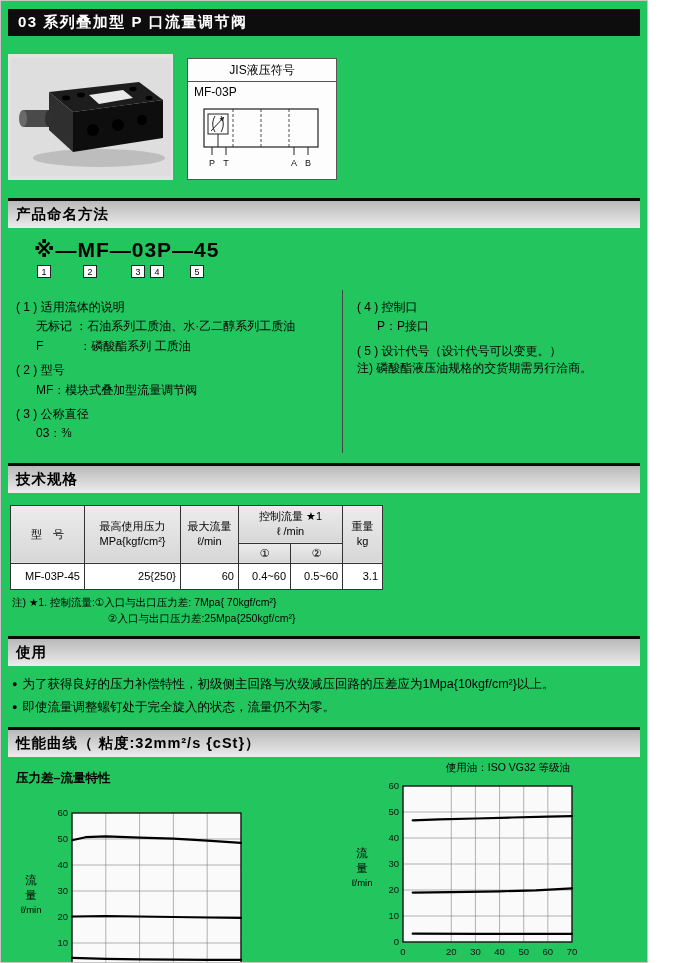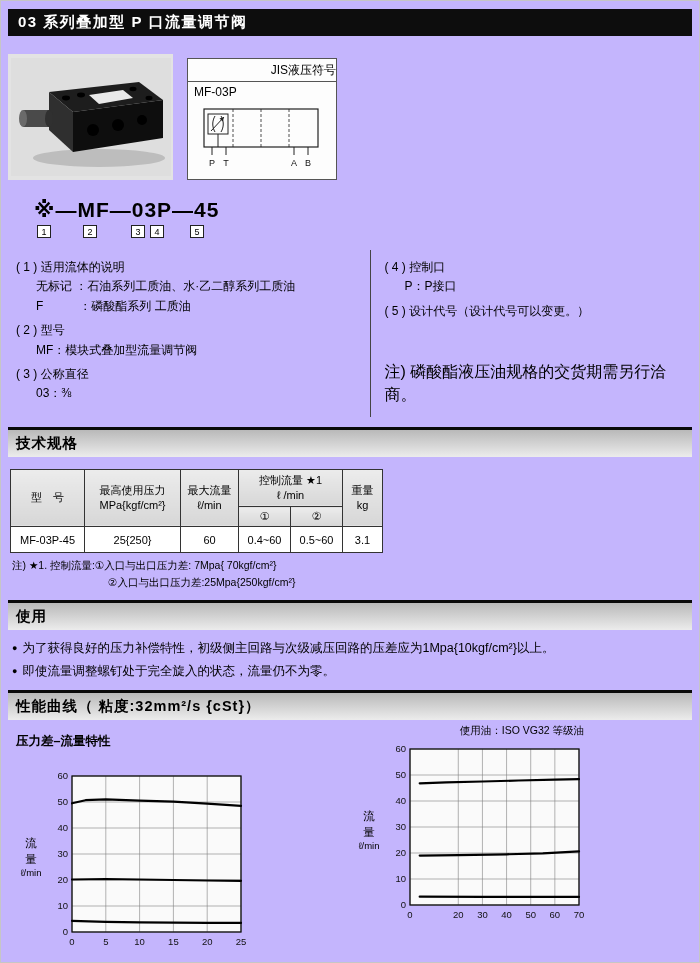--- a/index.html
+++ b/index.html
@@ -1,50 +1,50 @@
 <!DOCTYPE html>
 <html><head>
 <meta charset="utf-8">
 <style>
   * { box-sizing: border-box; margin: 0; padding: 0; }
   body { font-family: "Liberation Sans", "DejaVu Sans", sans-serif; background: #fff; }
-  .page { width: 700px; height: 963px; background: #c4b5fd; padding: 6px 5px; overflow: hidden; border: 1px solid #c6c6c6; }
+  .page { width: 648px; height: 963px; background: #22c55e; padding: 6px 5px; overflow: hidden; border: 1px solid #c6c6c6; }
 
   .title-bar { background: #0d0d0d; color: #fff; font-size: 15px; font-weight: bold;
     padding: 4px 10px; letter-spacing: 1.5px; margin: 2px 2px 0; }
 
   .top-row { display: flex; gap: 14px; padding: 12px 2px 4px; height: 152px; }
   .photo { width: 165px; height: 126px; margin-top: 6px;
     background: #e3e3e3; display: flex; align-items: center; justify-content: center; }
   .jis-box { width: 150px; background: #fdfdfd; border: 1px solid #555; height: 122px; margin-top: 10px; }
-  .jis-title { text-align: right; font-size: 12px; padding: 3px 0 2px; border-bottom: 1px solid #555; }
+  .jis-title { text-align: center; font-size: 12px; padding: 3px 0 2px; border-bottom: 1px solid #555; }
   .jis-model { font-size: 12px; padding: 3px 6px 0; }
 
   .section-bar { border-top: 3px solid #0a0a0a; background: linear-gradient(180deg, #b9b9b9, #ececec);
     font-weight: bold; font-size: 14.5px; padding: 4px 8px; margin: 10px 2px 0; letter-spacing: 1px; }
 
   .model-code { font-size: 21px; font-weight: bold; letter-spacing: 1px; margin: 10px 0 3px 28px; }
   .code-boxes { position: relative; height: 17px; }
   .code-box { position: absolute; top: 0; width: 14px; height: 13px; border: 1px solid #222;
     background: #fff; font-size: 9px; text-align: center; line-height: 12px; }
 
   .naming-cols { display: flex; margin: 8px 2px 0; font-size: 12px; line-height: 1.45; }
   .ncol-left { width: 53%; padding: 2px 10px 10px 8px; border-right: 1px solid #444; min-height: 162px; }
   .ncol-right { flex: 1; padding: 2px 8px 10px 14px; }
   .nhead { margin-top: 7px; }
   .nline { padding-left: 20px; margin-top: 2px; }
-  .right-note { font-size: 16px; margin-top: 40px; }
+  .right-note { font-size: 12px; }
 
   .spec-table { border-collapse: collapse; margin: 12px 2px 4px 4px; font-size: 11px; background: #fff; }
   .spec-table th, .spec-table td { border: 1px solid #333; text-align: center; padding: 3px 4px; }
   .spec-table th { background: linear-gradient(180deg, #ececec, #d7d7d7); font-weight: normal; }
   .spec-table .l { display: block; line-height: 1.4; }
   .c-model { width: 74px; } .c-press { width: 96px; } .c-max { width: 58px; }
   .c-ctrl { width: 52px; } .c-wt { width: 40px; }
-  .spec-table td { height: 26px; }
+  .spec-table td { height: 26px; text-align: right; }
 
   .tbl-notes { font-size: 10.5px; margin: 4px 2px 0 6px; line-height: 1.55; }
   .indent2 { padding-left: 96px; }
 
   .usage-list { margin: 9px 4px 0 6px; font-size: 12.5px; line-height: 1.5; }
   .usage-item { display: flex; gap: 5px; margin-top: 4px; }
   .bullet { font-size: 9px; line-height: 2; }
 
   .charts-row { display: flex; margin: 4px 2px 0; gap: 38px; padding-left: 8px; }
   .chart-block { width: 300px; }
@@ -103,20 +103,21 @@
         <line x1="106" y1="48" x2="106" y2="56" stroke="#222" stroke-width="1"></line>
         <line x1="120" y1="48" x2="120" y2="56" stroke="#222" stroke-width="1"></line>
         <text x="24" y="67" font-size="9" text-anchor="middle" fill="#111">P</text>
         <text x="38" y="67" font-size="9" text-anchor="middle" fill="#111">T</text>
         <text x="106" y="67" font-size="9" text-anchor="middle" fill="#111">A</text>
         <text x="120" y="67" font-size="9" text-anchor="middle" fill="#111">B</text>
       </svg>
     </div>
   </div>
 
+  <div class="section-bar">产品命名方法</div>
 
   <div class="model-code">※—MF—03P—45</div>
   <div class="code-boxes">
     <span class="code-box" style="left:31px">1</span>
     <span class="code-box" style="left:77px">2</span>
     <span class="code-box" style="left:125px">3</span>
     <span class="code-box" style="left:144px">4</span>
     <span class="code-box" style="left:184px">5</span>
   </div>
 

